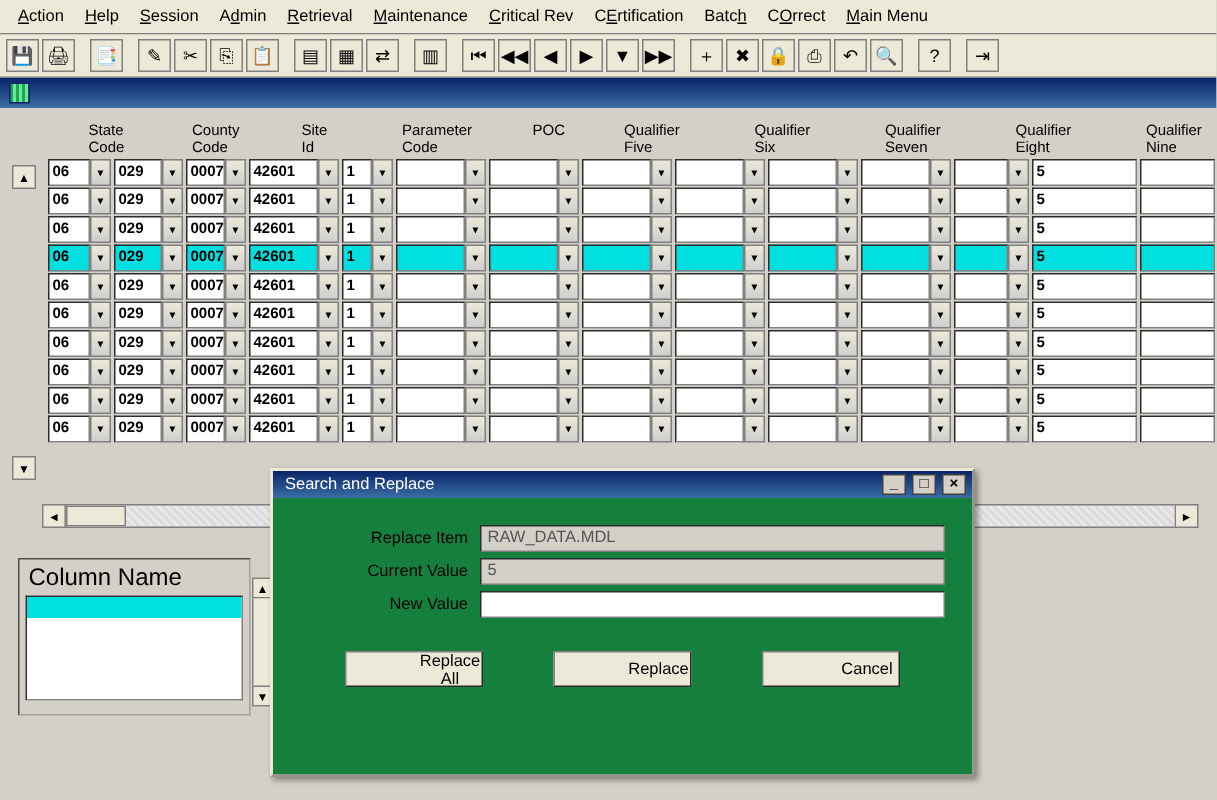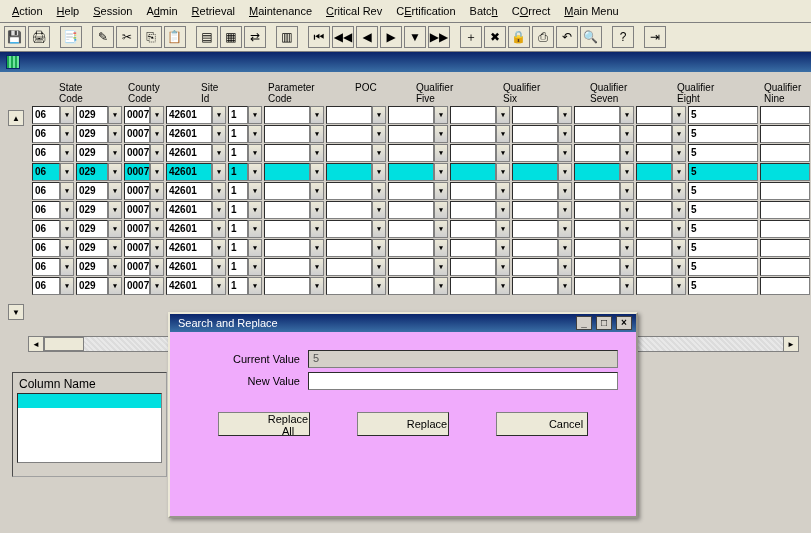--- a/index.html
+++ b/index.html
@@ -125,38 +125,38 @@
   
   .bottom-panel {
     margin: 20px 12px 0 12px;
     border: 1px inset #a0a0a0;
     background:#d4d0c8;
     padding: 2px;
     width: 155px;
     height: 105px;
     position: relative;
   }
-  .bp-label{ font-size:12px; margin:2px 4px; }
+  .bp-label{ font-size:16px; margin:2px 4px; }
   .bp-list{
     border:1px inset #808080;background:#fff;height:70px;margin:2px;
   }
   .bp-list .selrow{ background:#00e0e0; height:14px;}
   .bp-scroll{ position:absolute; right:-16px; top:12px; width:14px; height:86px; display:flex; flex-direction:column;}
   .bp-scroll .sbtn{height:14px;border:1px solid #808080;background:#ece9d8;display:flex;align-items:center;justify-content:center;font-size:8px;}
   .bp-scroll .strack{flex:1;background:#ece9d8;border-left:1px solid #808080;border-right:1px solid #808080;}
   
   
   .dialog {
     position: absolute;
-    left: 168px;
+    left: 180px;
     top: 312px;
     width: 470px;
     height: 206px;
     border: 2px outset #ece9d8;
-    background:#f0abfc;
+    background:#15803d;
     box-shadow: 2px 2px 4px rgba(0,0,0,.4);
   }
   .dlg-title{
     background: linear-gradient(#0a246a,#3a6ea5);
     color:#fff;
     padding:2px 4px;
     display:flex;
     align-items:center;
     gap:4px;
     font-size:11px;
@@ -871,20 +871,24 @@
   <div class="dlg-title">
     <span class="stripe"></span>
     <span>Search and Replace</span>
     <span class="sp"></span>
     <span class="winbtn">_</span>
     <span class="winbtn">□</span>
     <span class="winbtn">×</span>
   </div>
   <div class="dlg-body">
     <div class="dlg-row">
+      <label>Replace Item</label>
+      <div class="fld readonly">RAW_DATA.MDL</div>
+    </div>
+    <div class="dlg-row">
       <label>Current Value</label>
       <div class="fld readonly">5</div>
     </div>
     <div class="dlg-row">
       <label>New Value</label>
       <input class="fld editable" value="" style="">
     </div>
     <div class="dlg-buttons">
       <button>Replace All</button>
       <button>Replace</button>

